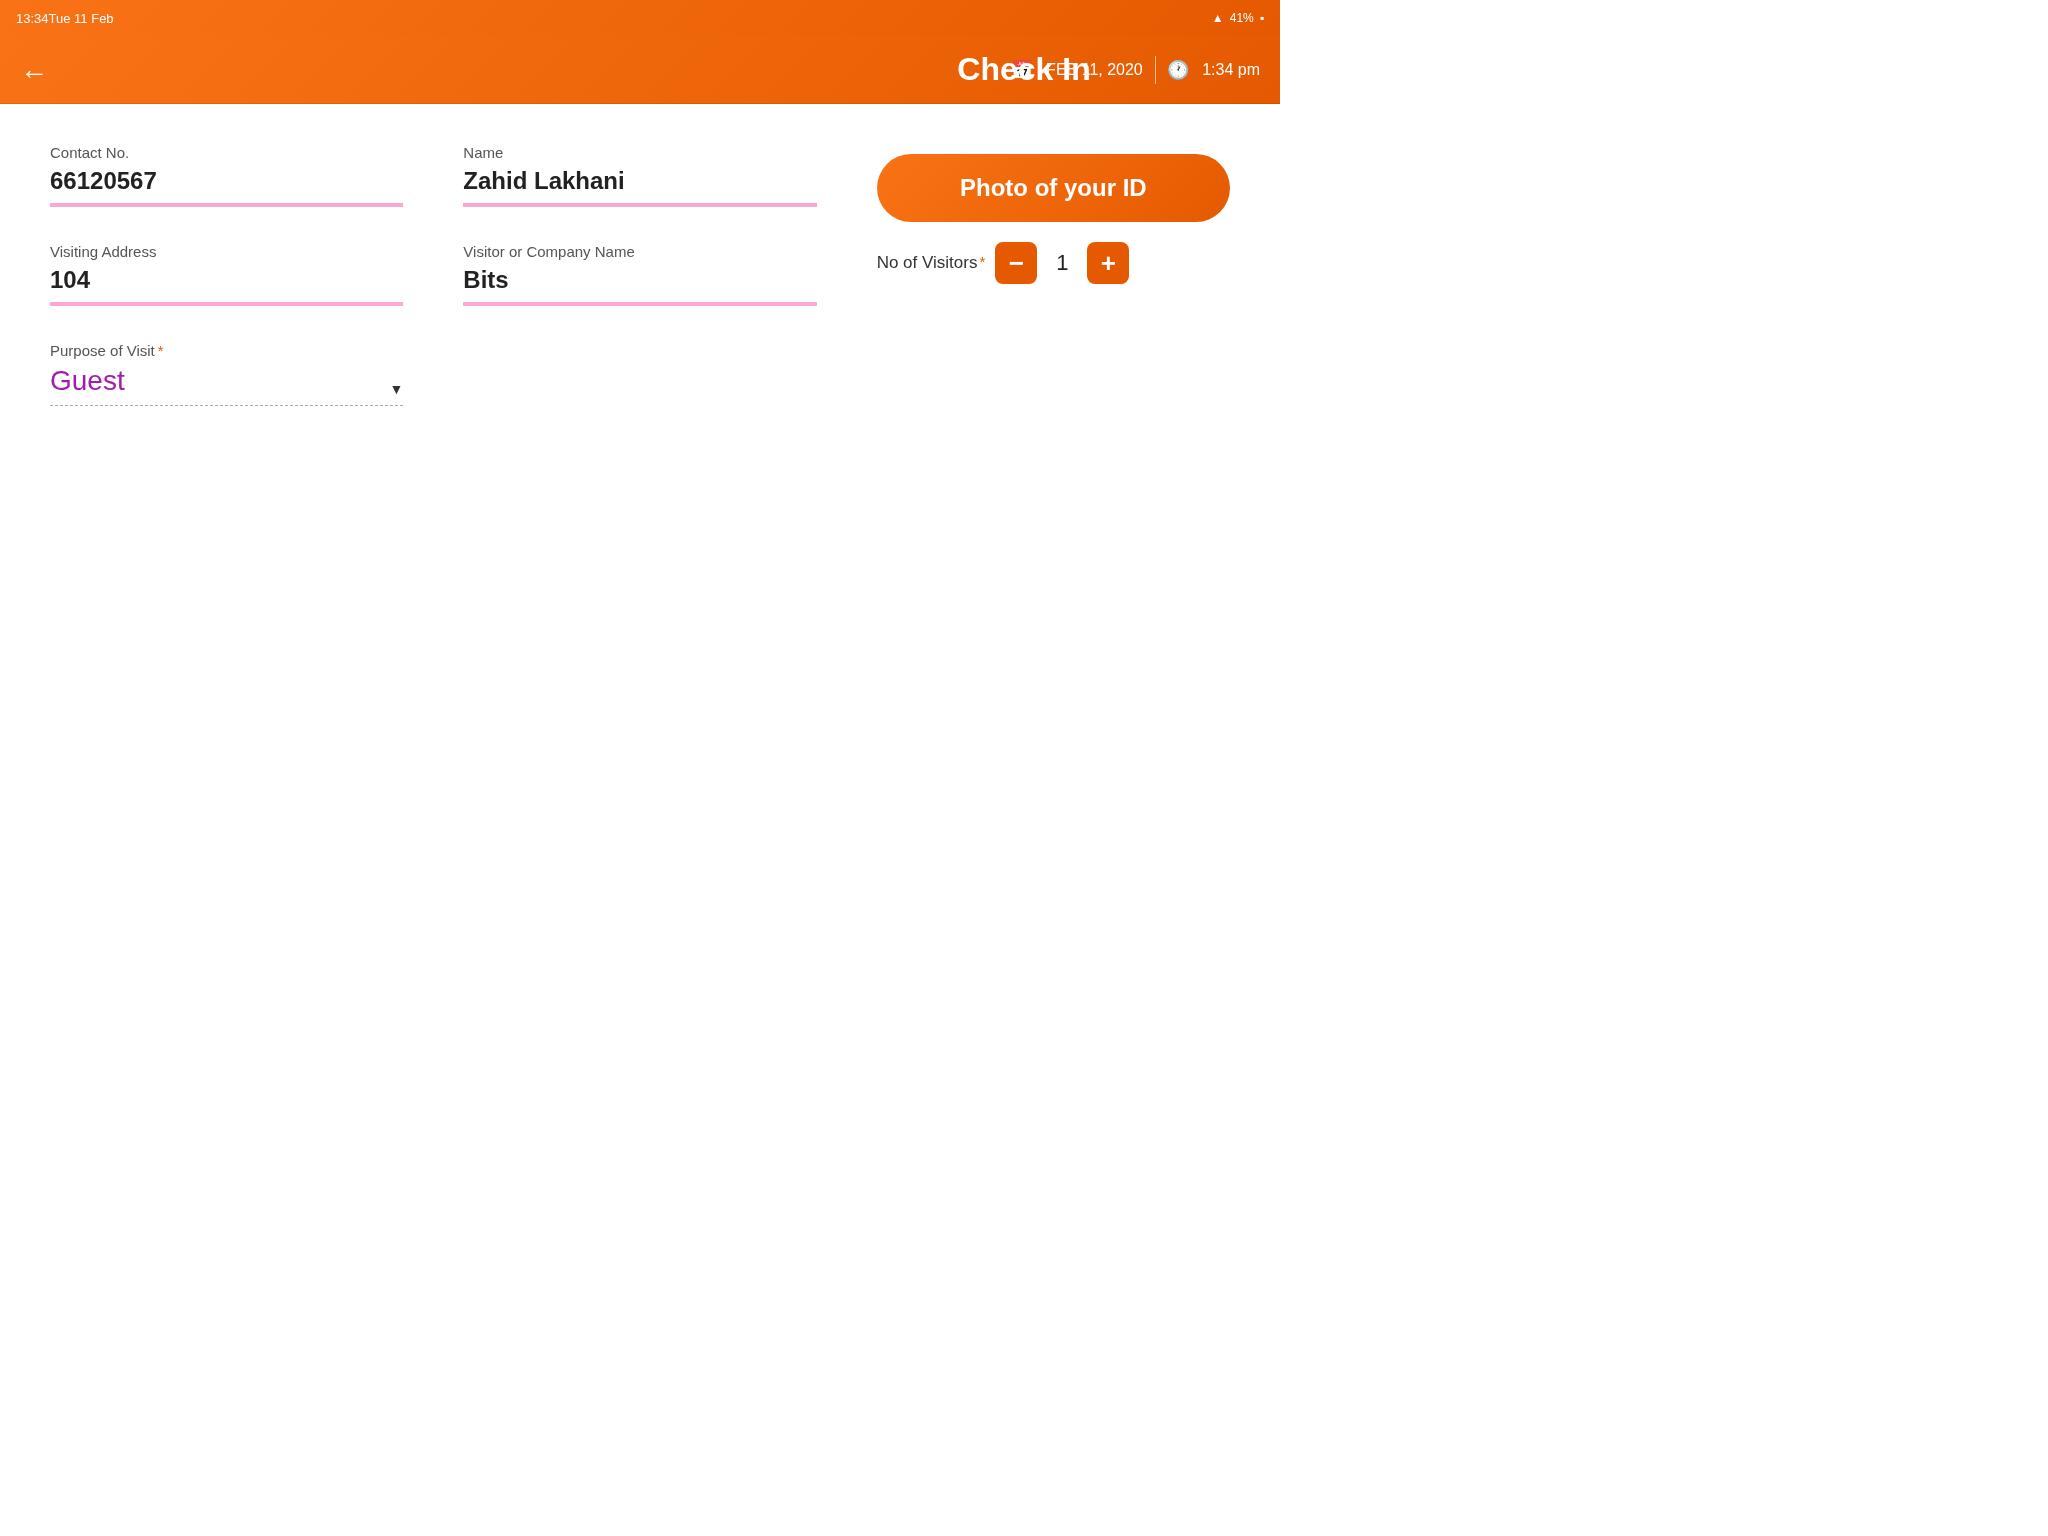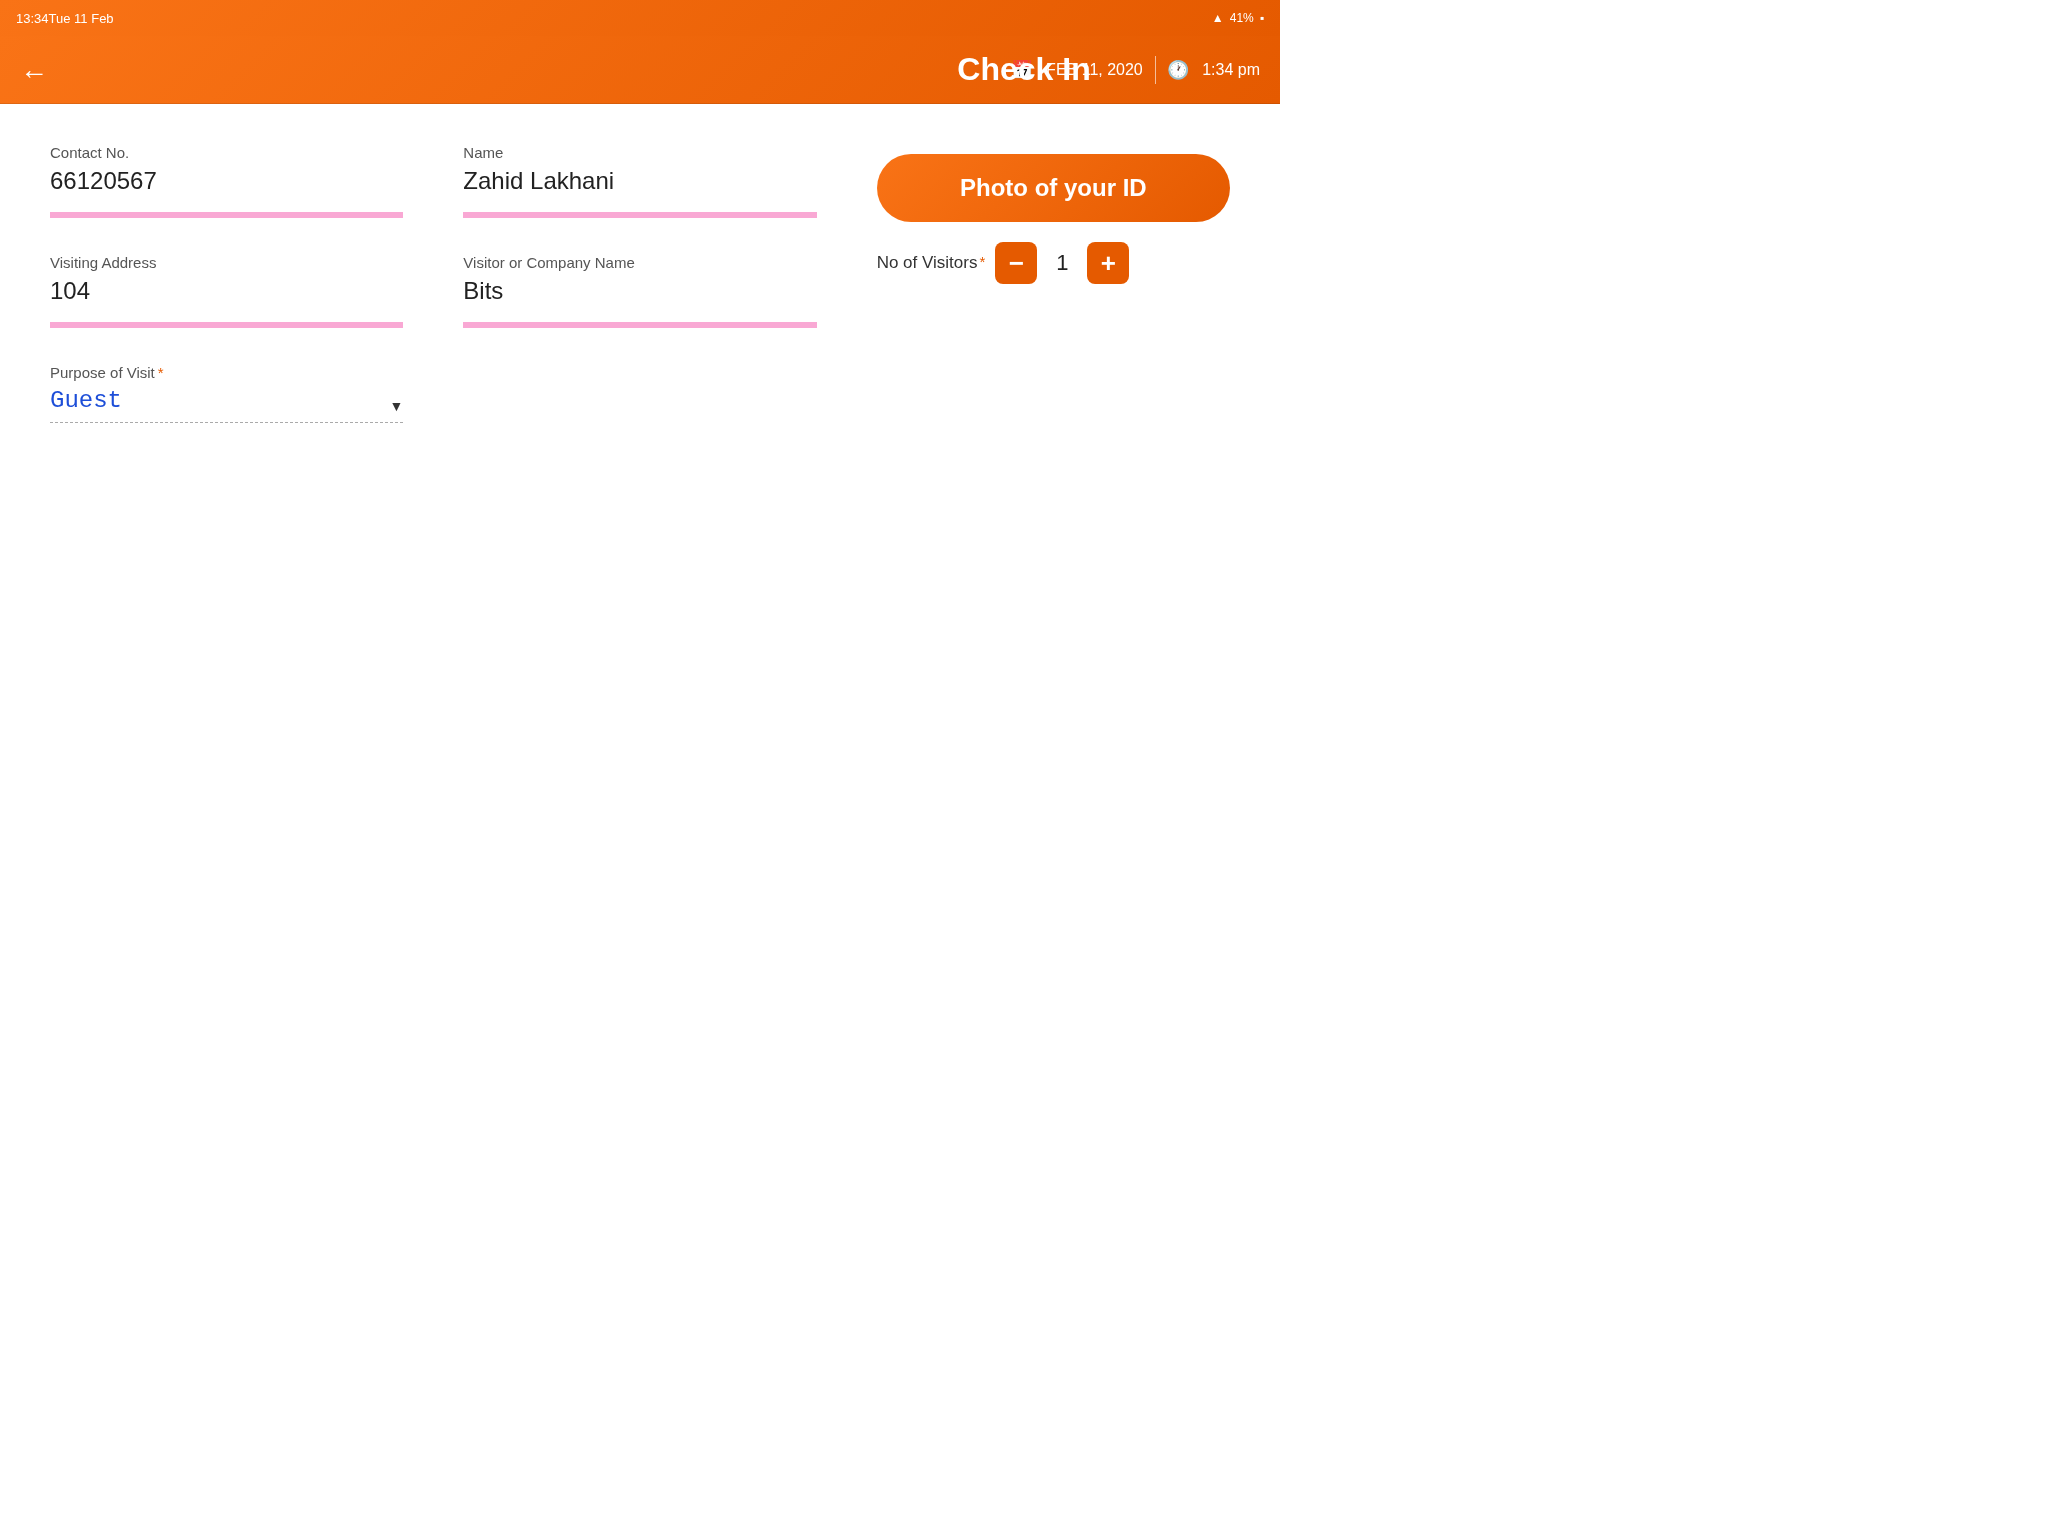--- a/index.html
+++ b/index.html
@@ -97,23 +97,23 @@
       gap: 3px;
     }
     .required-star {
       color: #e55a00;
       font-size: 15px;
     }
 
     .field-value {
       font-size: 24px;
       color: #222;
-      font-weight: 400;
-      padding-bottom: 17px;
-      border-bottom: 6px solid #f9a8d4;
+      font-weight: 700;
+      padding-bottom: 8px;
+      border-bottom: 4px solid #f9a8d4;
     }
 
     
     .photo-id-btn {
       background: linear-gradient(135deg, #f97316, #e55a00);
       color: white;
       border: none;
       border-radius: 40px;
       font-size: 24px;
       font-weight: 600;
@@ -162,23 +162,22 @@
 
     
     .dropdown-field {
       display: flex;
       align-items: flex-end;
       justify-content: space-between;
       padding-bottom: 8px;
       border-bottom: 1px dashed #aaa;
     }
     .dropdown-value {
-      font-size: 24px;
-      color: #1d4ed8;
-      font-family: Liberation Mono, monospace;
+      font-size: 28px;
+      color: #a21caf;
     }
     .dropdown-arrow {
       font-size: 14px;
       color: #333;
     }
 
     .col-right-top {
       margin-bottom: 20px;
     }
   </style>

